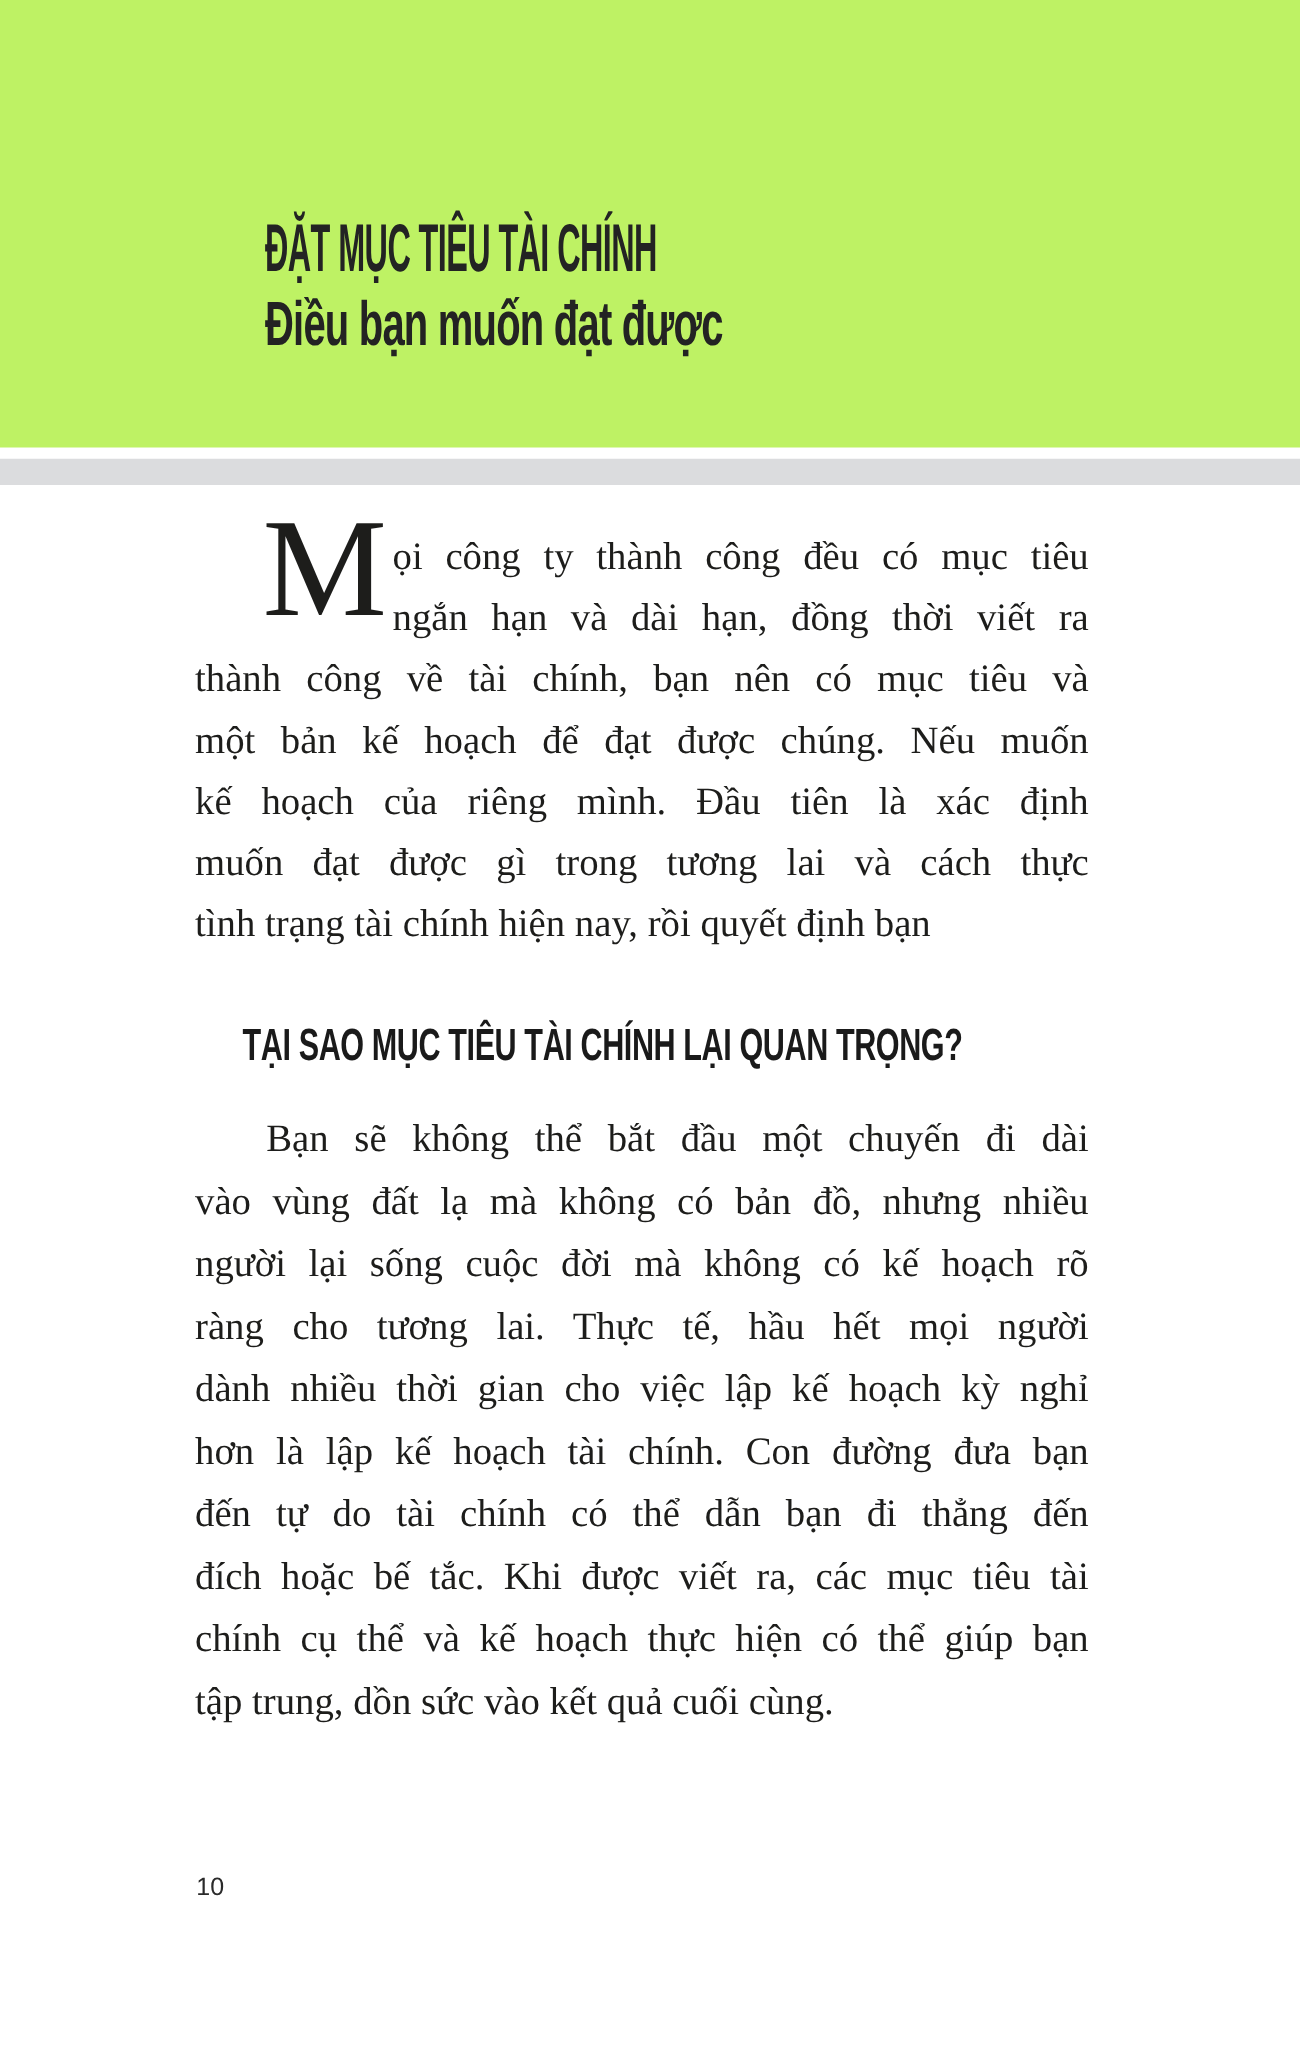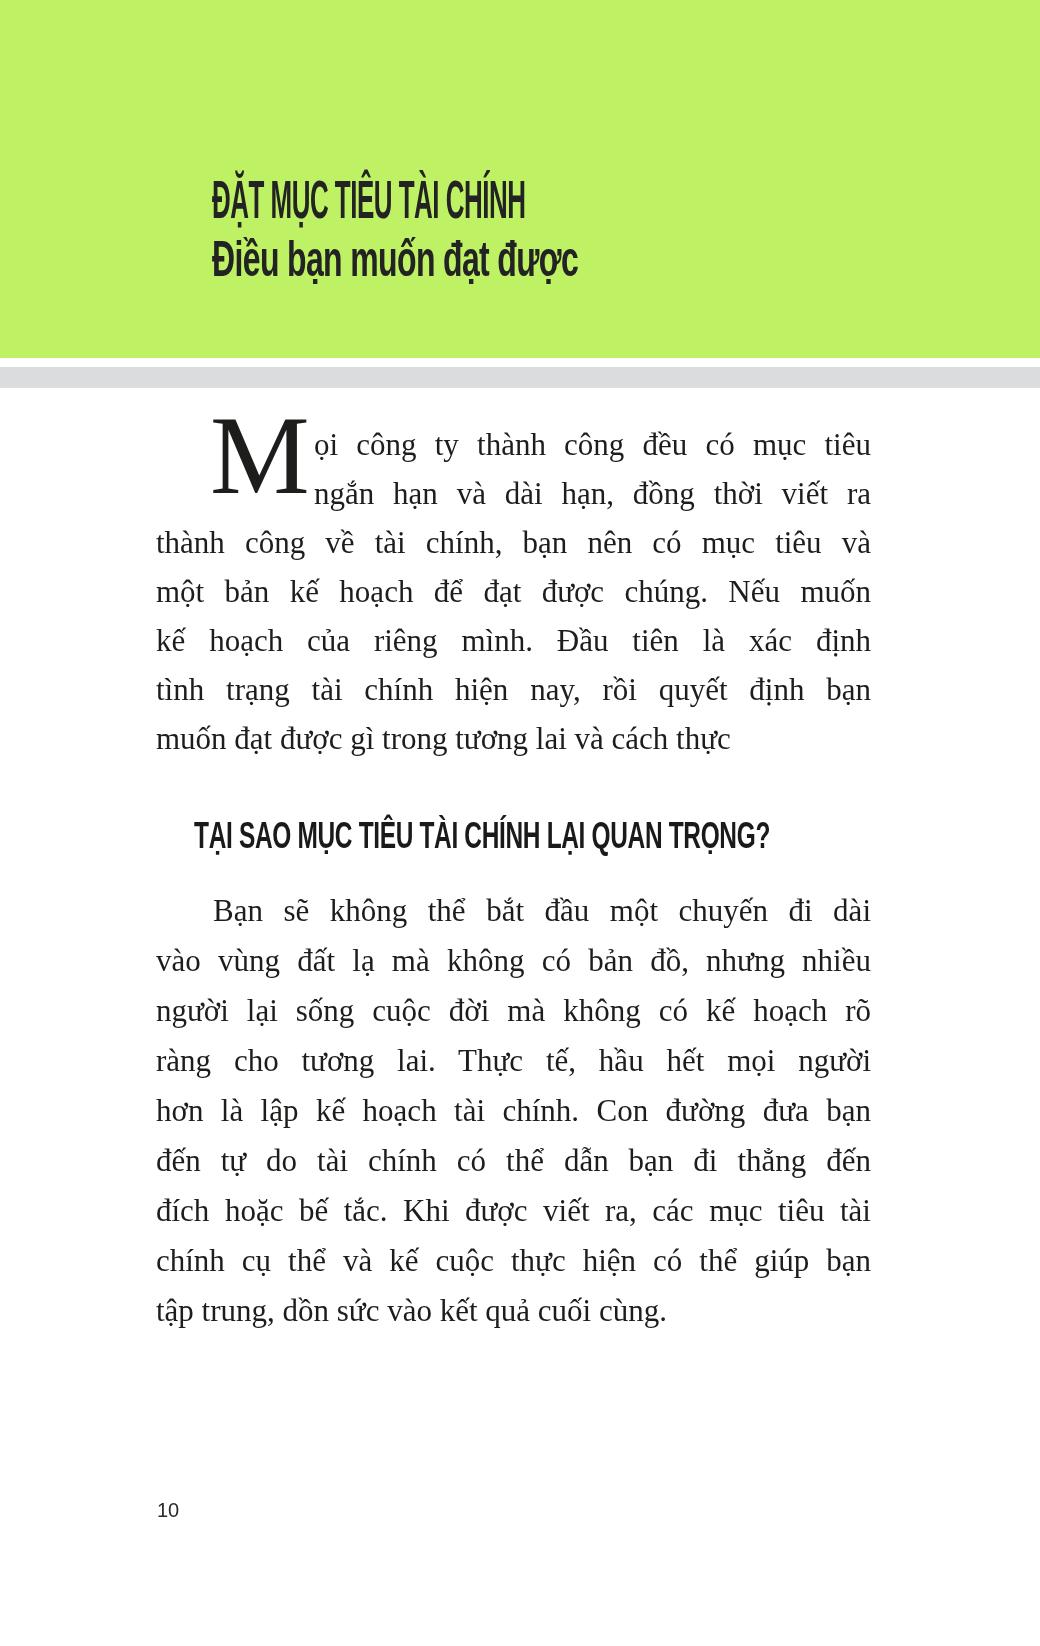--- a/index.html
+++ b/index.html
@@ -129,35 +129,36 @@
   <main class="content">
 
     <span class="dropcap">M</span>
 
     <div class="para para1">
         <div class="line">ọi công ty thành công đều có mục tiêu</div>
         <div class="line">ngắn hạn và dài hạn, đồng thời viết ra</div>
         <div class="line">thành công về tài chính, bạn nên có mục tiêu và</div>
         <div class="line">một bản kế hoạch để đạt được chúng. Nếu muốn</div>
         <div class="line">kế hoạch của riêng mình. Đầu tiên là xác định</div>
+        <div class="line">muốn đạt được gì trong tương lai và cách thực</div>
         <div class="line">tình trạng tài chính hiện nay, rồi quyết định bạn</div>
-        <div class="line">muốn đạt được gì trong tương lai và cách thực</div>
       </div>
 
     <h3 class="section-heading">TẠI SAO MỤC TIÊU TÀI CHÍNH LẠI QUAN TRỌNG?</h3>
 
     <div class="para para2">
         <div class="line">Bạn sẽ không thể bắt đầu một chuyến đi dài</div>
         <div class="line">vào vùng đất lạ mà không có bản đồ, nhưng nhiều</div>
         <div class="line">người lại sống cuộc đời mà không có kế hoạch rõ</div>
         <div class="line">ràng cho tương lai. Thực tế, hầu hết mọi người</div>
+        <div class="line">dành nhiều thời gian cho việc lập kế hoạch kỳ nghỉ</div>
         <div class="line">hơn là lập kế hoạch tài chính. Con đường đưa bạn</div>
         <div class="line">đến tự do tài chính có thể dẫn bạn đi thẳng đến</div>
         <div class="line">đích hoặc bế tắc. Khi được viết ra, các mục tiêu tài</div>
-        <div class="line">chính cụ thể và kế cuộc thực hiện có thể giúp bạn</div>
+        <div class="line">chính cụ thể và kế hoạch thực hiện có thể giúp bạn</div>
         <div class="line">tập trung, dồn sức vào kết quả cuối cùng.</div>
       </div>
 
   </main>
 
   <div class="page-number">10</div>
 
 </div>
 
 </body></html>

